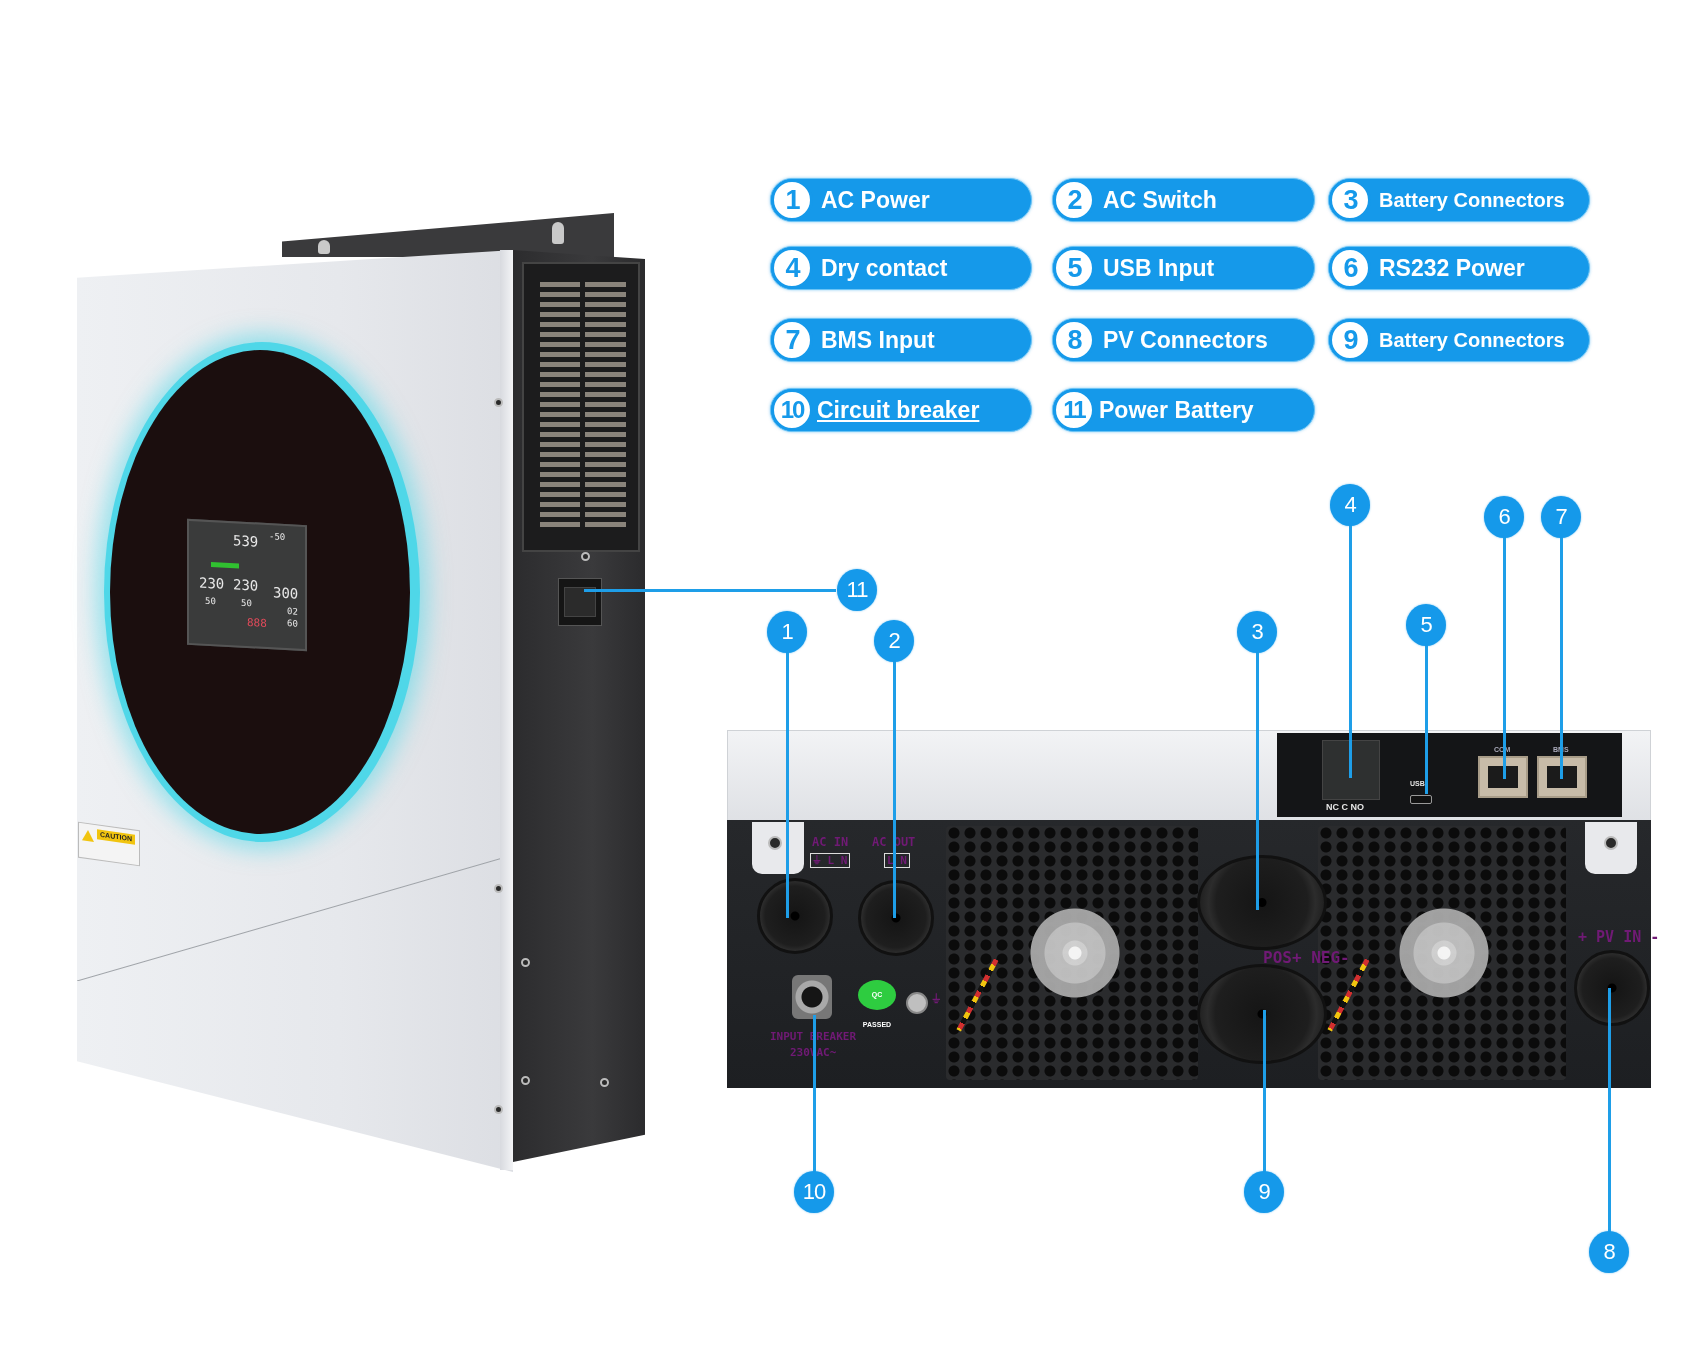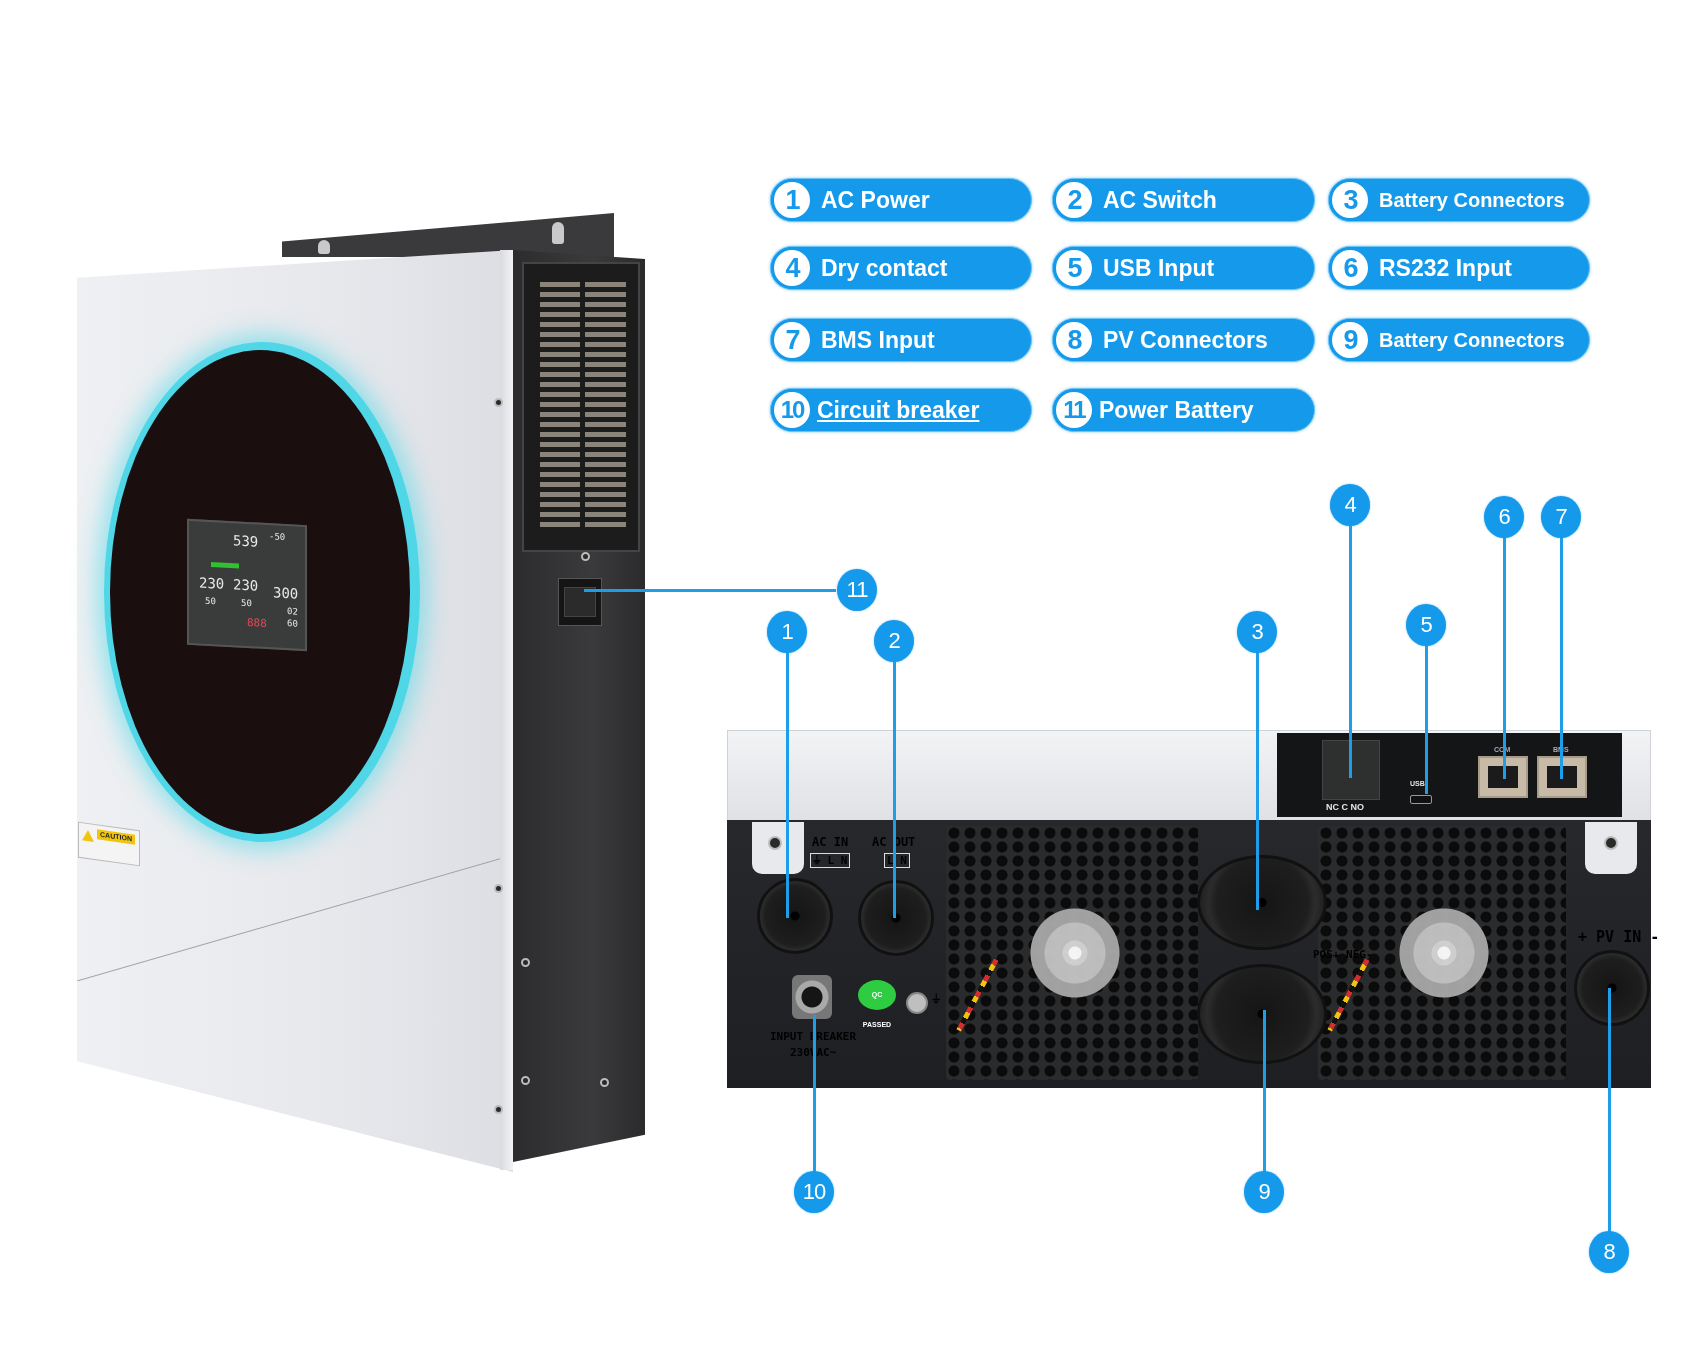--- a/index.html
+++ b/index.html
@@ -36,21 +36,21 @@
   .switch-rocker{position:absolute;left:5px;top:8px;width:30px;height:28px;background:#2b2b2b;border:1px solid #444;}
   
   .rear-top{position:absolute;left:727px;top:730px;width:924px;height:92px;background:linear-gradient(180deg,#f2f3f5,#dfe1e5);border:1px solid #cfd2d6;box-sizing:border-box;}
   .rear-body{position:absolute;left:727px;top:820px;width:924px;height:268px;background:linear-gradient(180deg,#26282b,#1d1f22);}
   .comm-panel{position:absolute;left:1277px;top:733px;width:345px;height:84px;background:#141517;}
   .term{position:absolute;left:1322px;top:740px;width:56px;height:58px;background:#2e3030;border:1px solid #444;}
   .rj45{position:absolute;width:50px;height:42px;background:#c7bba8;border:2px solid #a89c88;box-sizing:border-box;}
   .rj45:after{content:"";position:absolute;left:8px;top:8px;width:30px;height:22px;background:#1b1b1b;}
   .usb{position:absolute;left:1410px;top:795px;width:20px;height:7px;background:#111;border:1px solid #999;border-radius:2px;}
   .tiny{position:absolute;color:#e6e6e6;font-size:9px;font-weight:bold;white-space:nowrap;}
-  .lbl-w{position:absolute;color:#000000;font-size:12px;font-weight:bold;white-space:nowrap;font-family:"DejaVu Sans Mono",monospace;}
+  .lbl-w{position:absolute;color:#701a75;font-size:12px;font-weight:bold;white-space:nowrap;font-family:"DejaVu Sans Mono",monospace;}
   .fan{position:absolute;background-color:#2a2b2d;background-image:radial-gradient(circle,#0b0b0b 5px,transparent 6px);background-size:16px 14px;border-radius:4px;}
   .fan-hub{position:absolute;width:96px;height:96px;border-radius:50%;background:radial-gradient(circle,#ffffff 0 6px,#d8d8d8 7px 12px,#c5c5c5 13px 30px,#a8a8a8 31px 44px,transparent 45px);opacity:0.95;}
   .gland{position:absolute;border-radius:50%;background:radial-gradient(circle,#000 0 4px,#161616 5px,#1e1e1e 60%,#2c2c2c 70%,#0e0e0e 100%);border:3px solid #111;box-sizing:border-box;}
   .ear{position:absolute;width:52px;height:52px;background:#e8e9ec;border-radius:0 0 10px 10px;}
   .breaker{position:absolute;left:792px;top:975px;width:40px;height:44px;background:radial-gradient(circle,#151515 0 10px,#a9a9a9 11px 16px,#777 17px 22px);border-radius:6px;}
   .qc{position:absolute;left:858px;top:980px;width:38px;height:30px;border-radius:50%;background:#2ecc40;color:#fff;font-size:7px;font-weight:bold;text-align:center;line-height:30px;}
   .gnd{position:absolute;left:906px;top:992px;width:22px;height:22px;border-radius:50%;background:#bfbfbf;border:2px solid #888;box-sizing:border-box;}
   .wire{position:absolute;width:5px;background:repeating-linear-gradient(180deg,#d32f2f 0 6px,#f1c40f 6px 12px,#111 12px 18px);transform:rotate(28deg);}
 </style>
 </head>
@@ -73,21 +73,21 @@
   <div class="pill" style="left:770px;top:246px;width:262px;">
     <span class="num">4</span>
     <span class="lbl">Dry contact</span>
   </div>
   <div class="pill" style="left:1052px;top:246px;width:263px;">
     <span class="num">5</span>
     <span class="lbl">USB Input</span>
   </div>
   <div class="pill" style="left:1328px;top:246px;width:262px;">
     <span class="num">6</span>
-    <span class="lbl">RS232 Input</span>
+    <span class="lbl">RS232 Power</span>
   </div>
 
   <div class="pill" style="left:770px;top:318px;width:262px;">
     <span class="num">7</span>
     <span class="lbl">BMS Input</span>
   </div>
   <div class="pill" style="left:1052px;top:318px;width:263px;">
     <span class="num">8</span>
     <span class="lbl">PV Connectors</span>
   </div>
@@ -188,21 +188,21 @@
   <span class="lbl-w" style="left:790px;top:1046px;font-size:11px;">230VAC~</span>
 
   <div class="fan" style="left:946px;top:826px;width:252px;height:254px;"></div>
   <div class="fan-hub" style="left:1027px;top:905px;"></div>
   <div class="wire" style="left:975px;top:955px;height:80px;"></div>
   <div class="fan" style="left:1318px;top:826px;width:248px;height:254px;"></div>
   <div class="fan-hub" style="left:1396px;top:905px;"></div>
   <div class="wire" style="left:1346px;top:955px;height:80px;"></div>
 
   <div class="gland" style="left:1197px;top:855px;width:130px;height:95px;"></div>
-  <span class="lbl-w" style="left:1273px;top:948px;font-size:11px;padding-left:40px;">POS+  NEG-</span>
+  <span class="lbl-w" style="left:1223px;top:948px;font-size:16px;padding-left:40px;">POS+  NEG-</span>
   <div class="gland" style="left:1197px;top:964px;width:130px;height:100px;"></div>
 
   <span class="lbl-w" style="left:1578px;top:928px;font-size:15px;">+ PV IN -</span>
   <div class="gland" style="left:1574px;top:950px;width:76px;height:76px;"></div>
 </div>
 
 <div>
   <div class="hline" style="left:584px;top:589px;width:252px;"></div>
   <div class="vline" style="left:786px;top:650px;height:268px;"></div>
   <div class="vline" style="left:893px;top:660px;height:258px;"></div>

